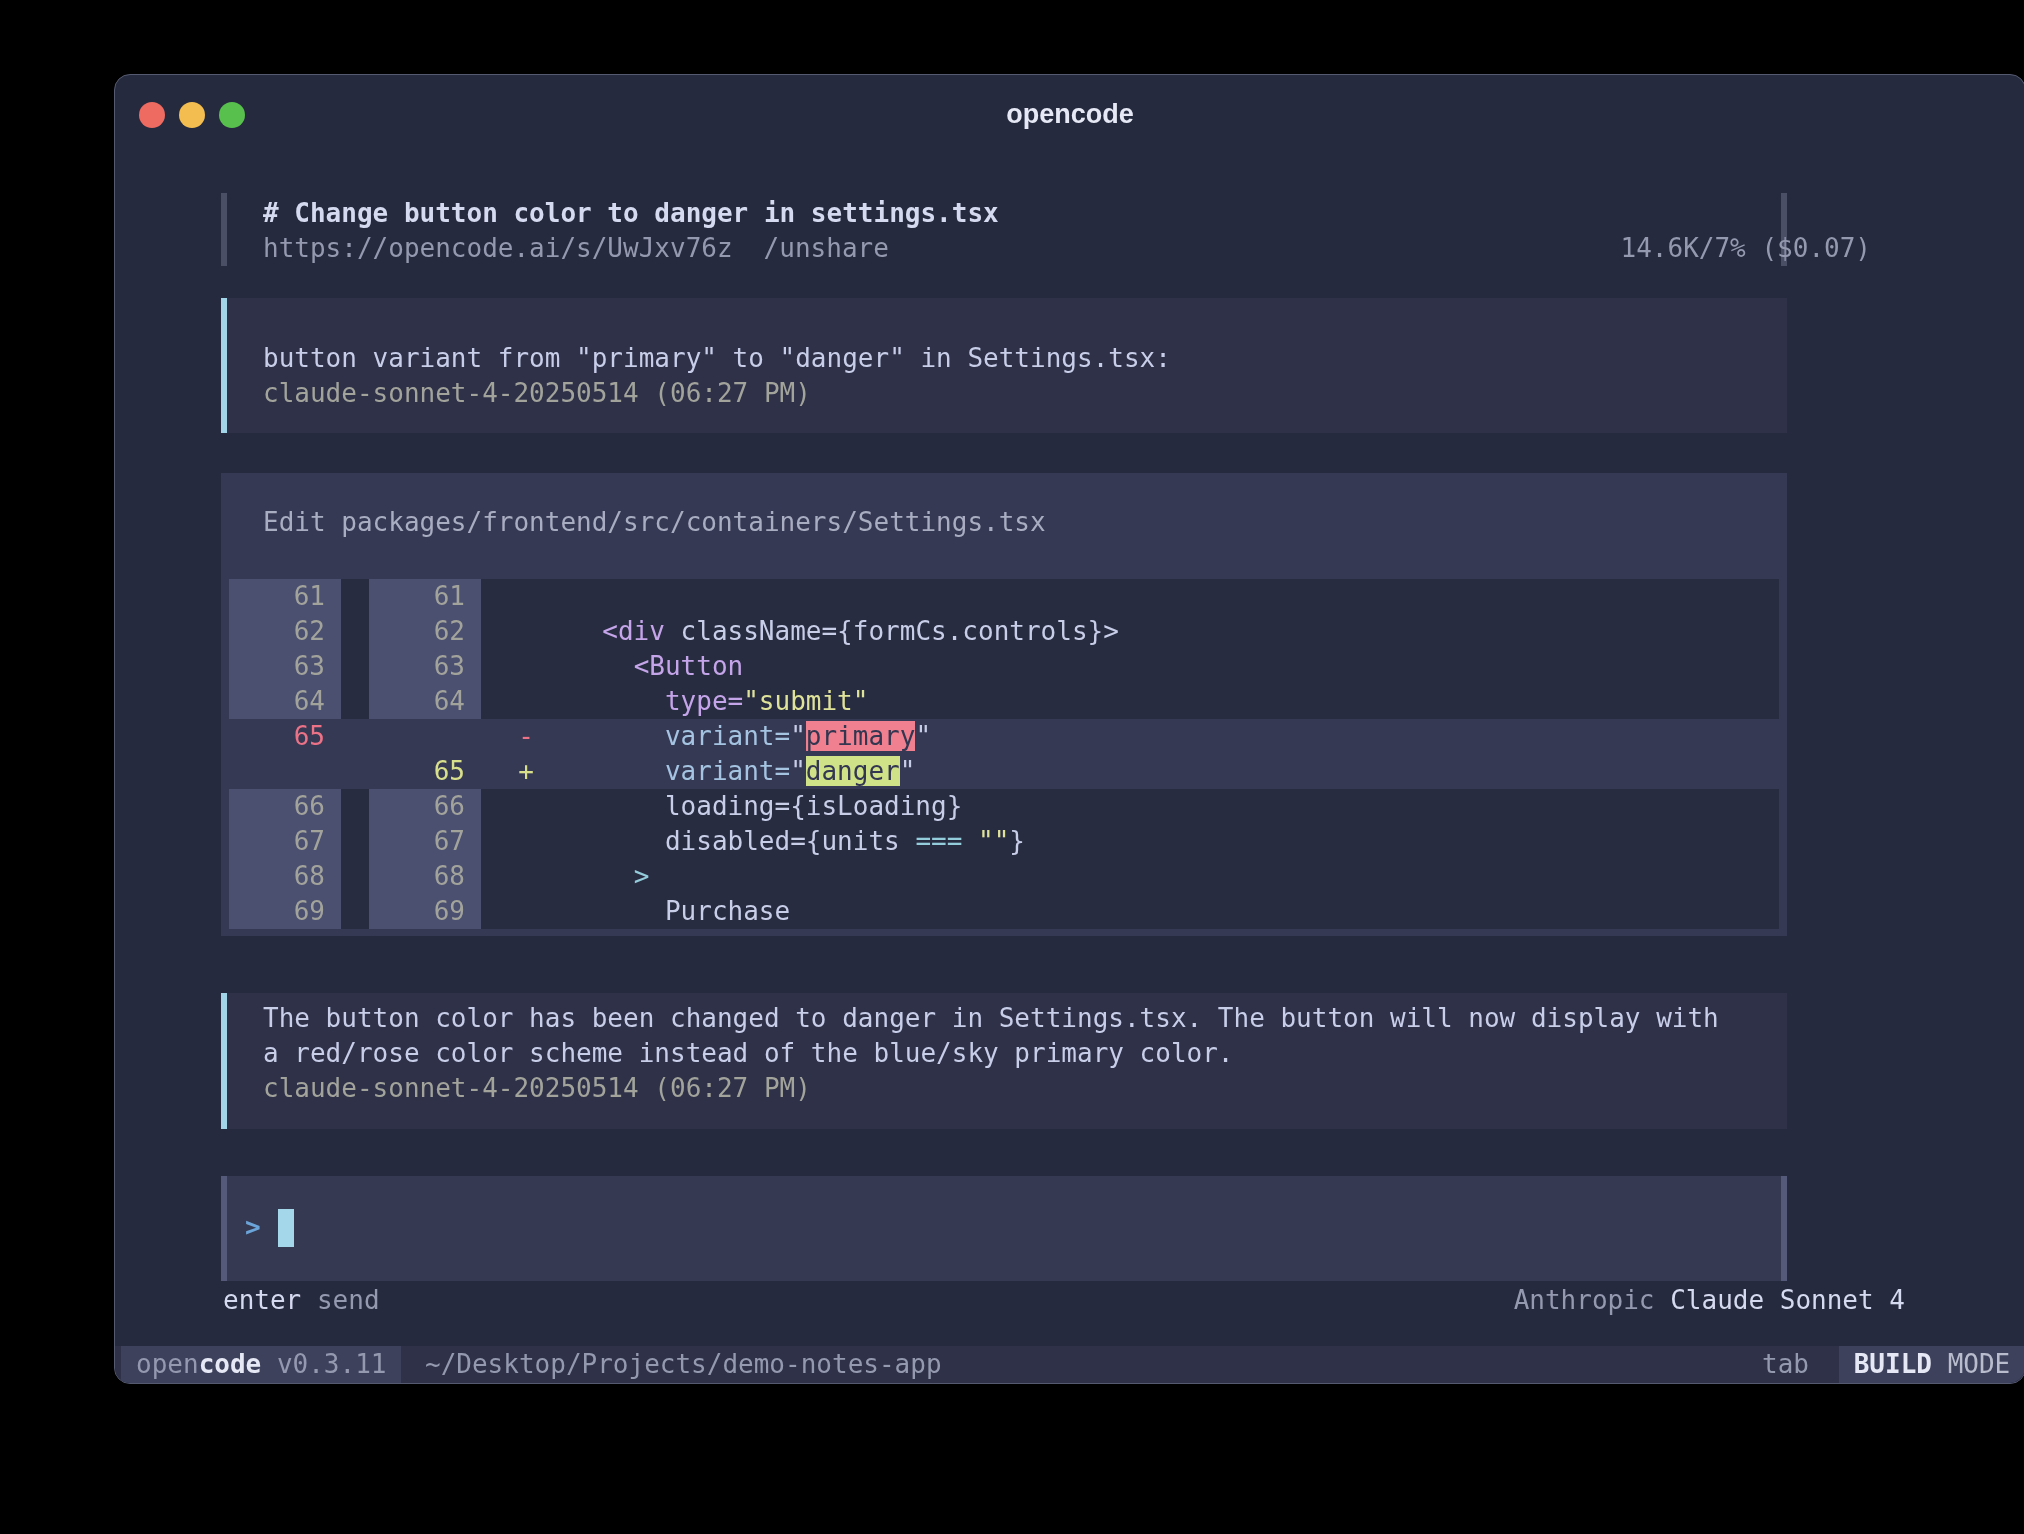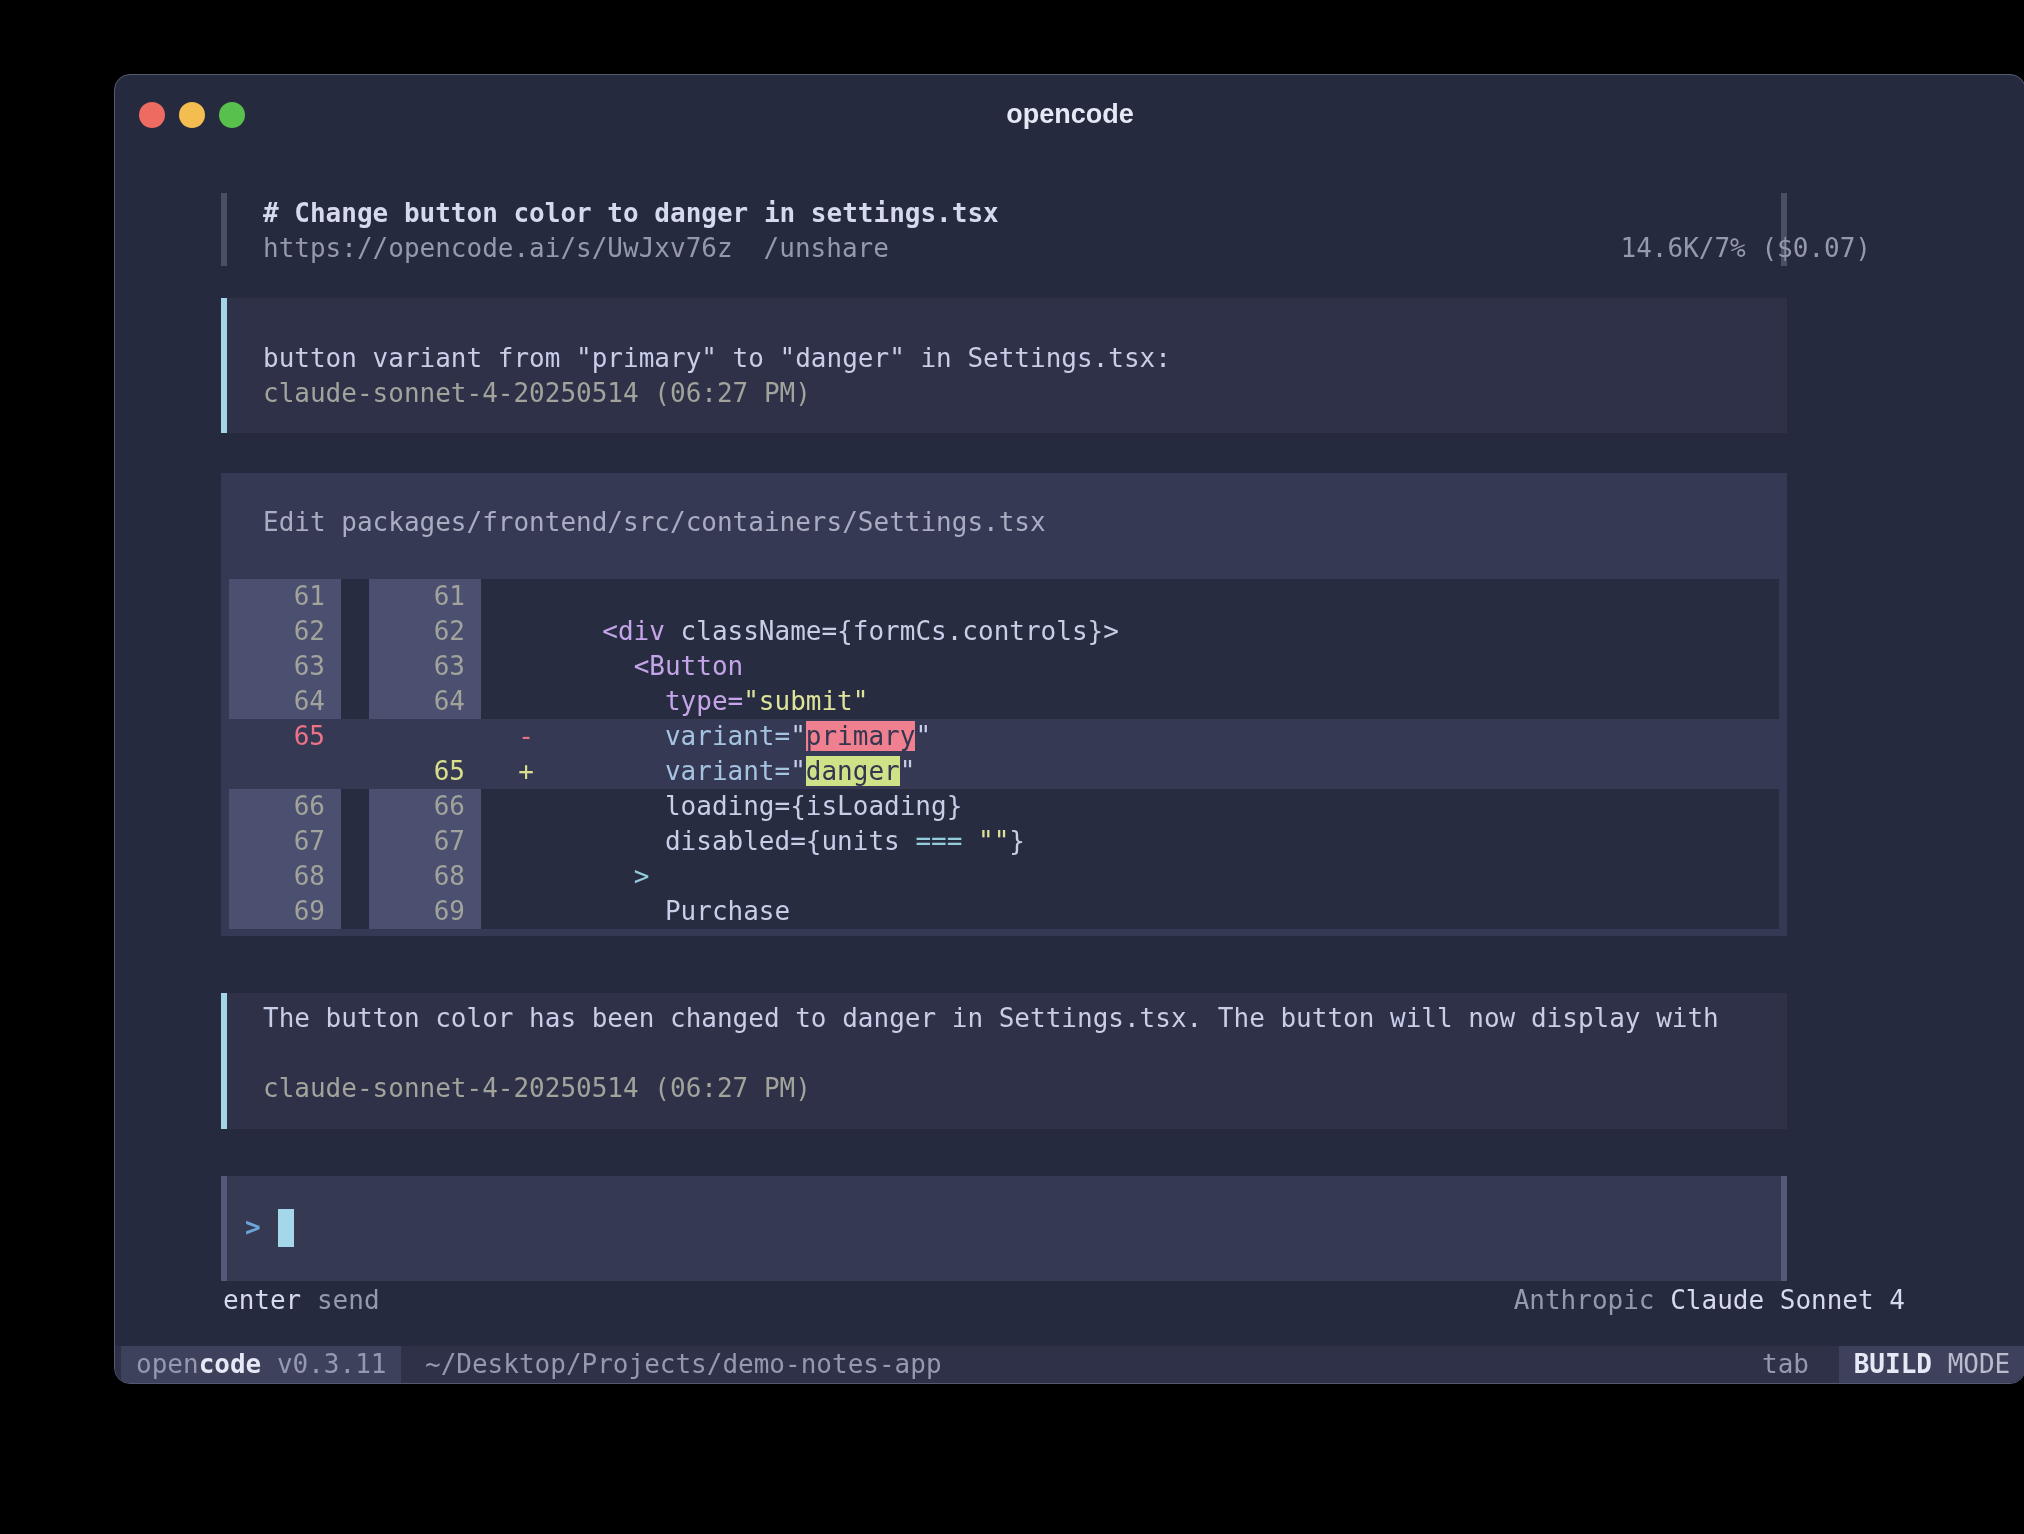--- a/index.html
+++ b/index.html
@@ -142,20 +142,21 @@
         <div class="drow ctx"><span class="gut old">66</span><span class="gut new">66</span><span class="marker"> </span><span class="code"><span class="tok-p">      loading={isLoading}</span></span></div>
         <div class="drow ctx"><span class="gut old">67</span><span class="gut new">67</span><span class="marker"> </span><span class="code"><span class="tok-p">      disabled={units </span><span class="tok-cy">===</span><span class="tok-p"> </span><span class="tok-s">""</span><span class="tok-p">}</span></span></div>
         <div class="drow ctx"><span class="gut old">68</span><span class="gut new">68</span><span class="marker"> </span><span class="code"><span class="tok-p">    </span><span class="tok-cy">&gt;</span></span></div>
         <div class="drow ctx"><span class="gut old">69</span><span class="gut new">69</span><span class="marker"> </span><span class="code"><span class="tok-p">      Purchase</span></span></div>
       </div>
   </div>
 
   <div class="msg" style="top:918px;height:136px;">
     <div class="bar"></div>
     <div class="mline" style="top:8px;">The button color has been changed to danger in Settings.tsx. The button will now display with</div>
+    <div class="mline" style="top:43px;">a red/rose color scheme instead of the blue/sky primary color.</div>
     <div class="mline mmeta" style="top:78px;">claude-sonnet-4-20250514 (06:27 PM)</div>
   </div>
 
   <div class="inputbox">
     <div class="ibar" style="left:0;"></div>
     <div class="ibar" style="right:0;"></div>
     <div class="prompt">&gt;</div>
     <div class="cursor"></div>
   </div>
 

